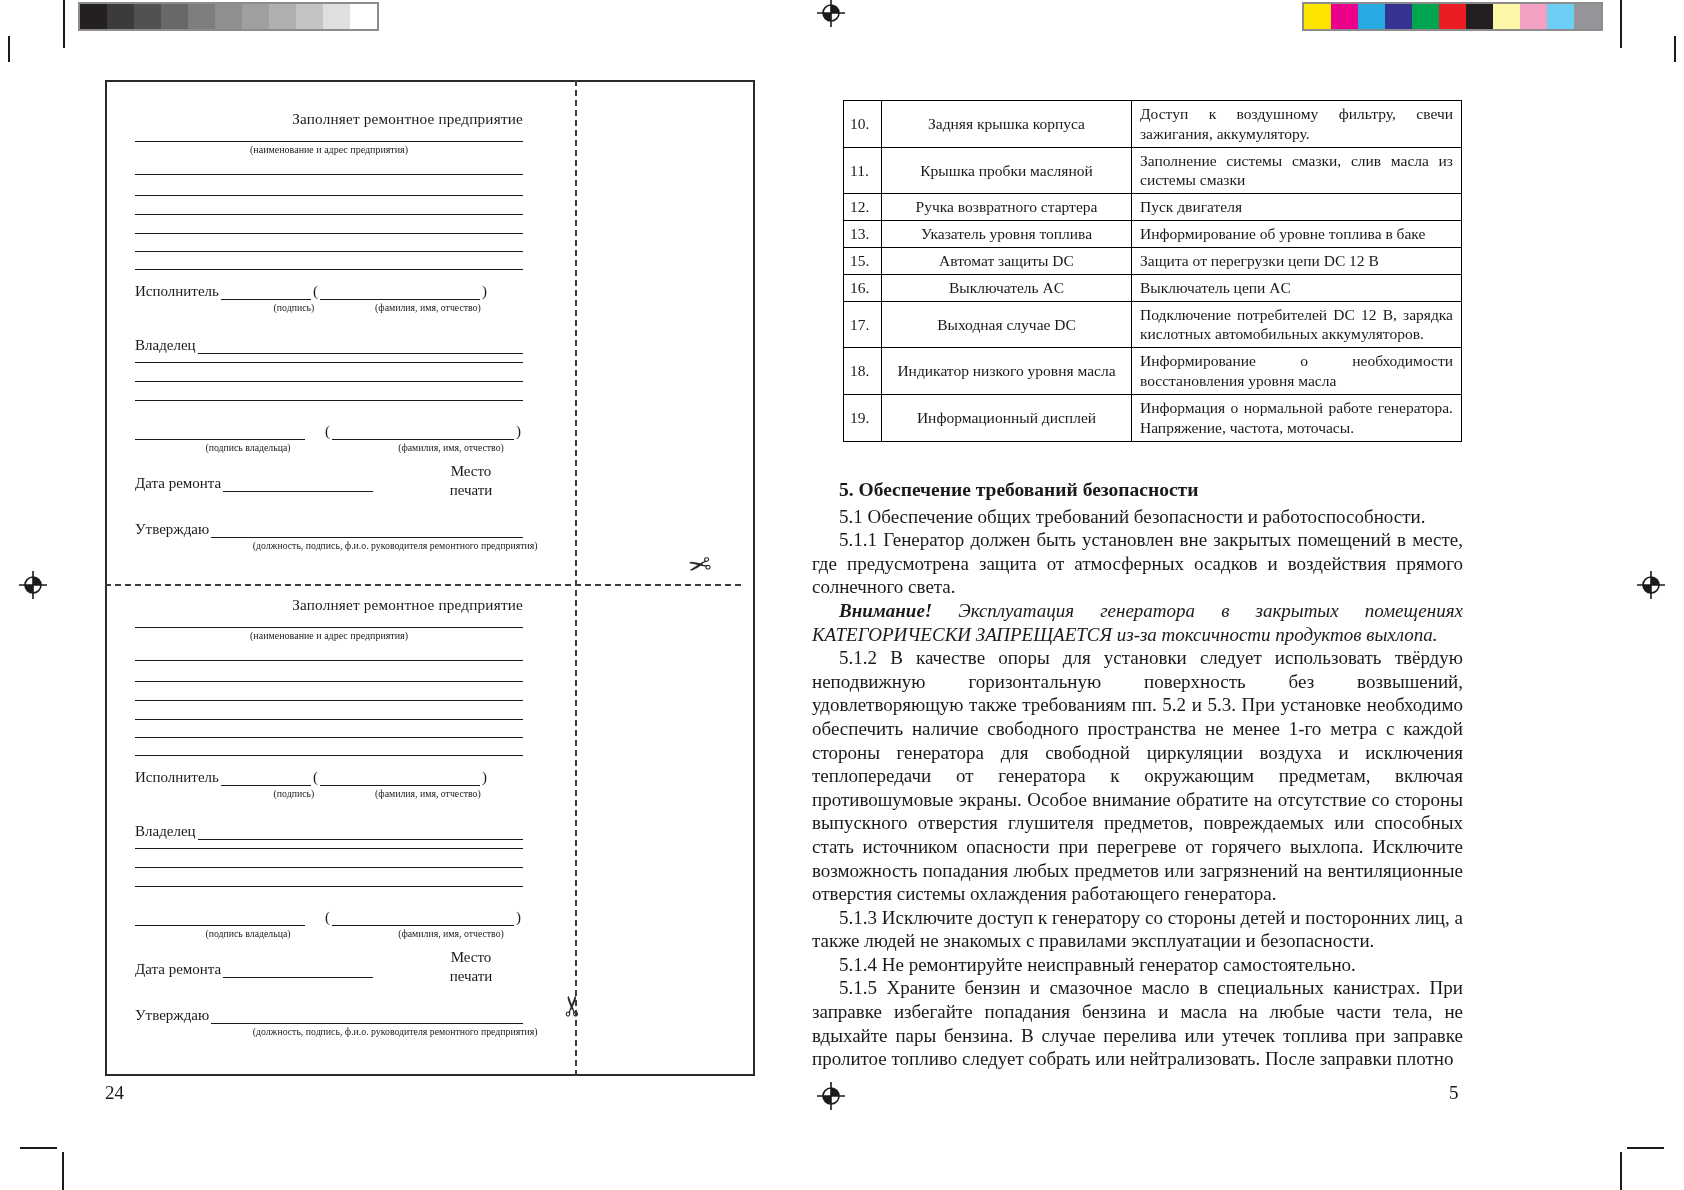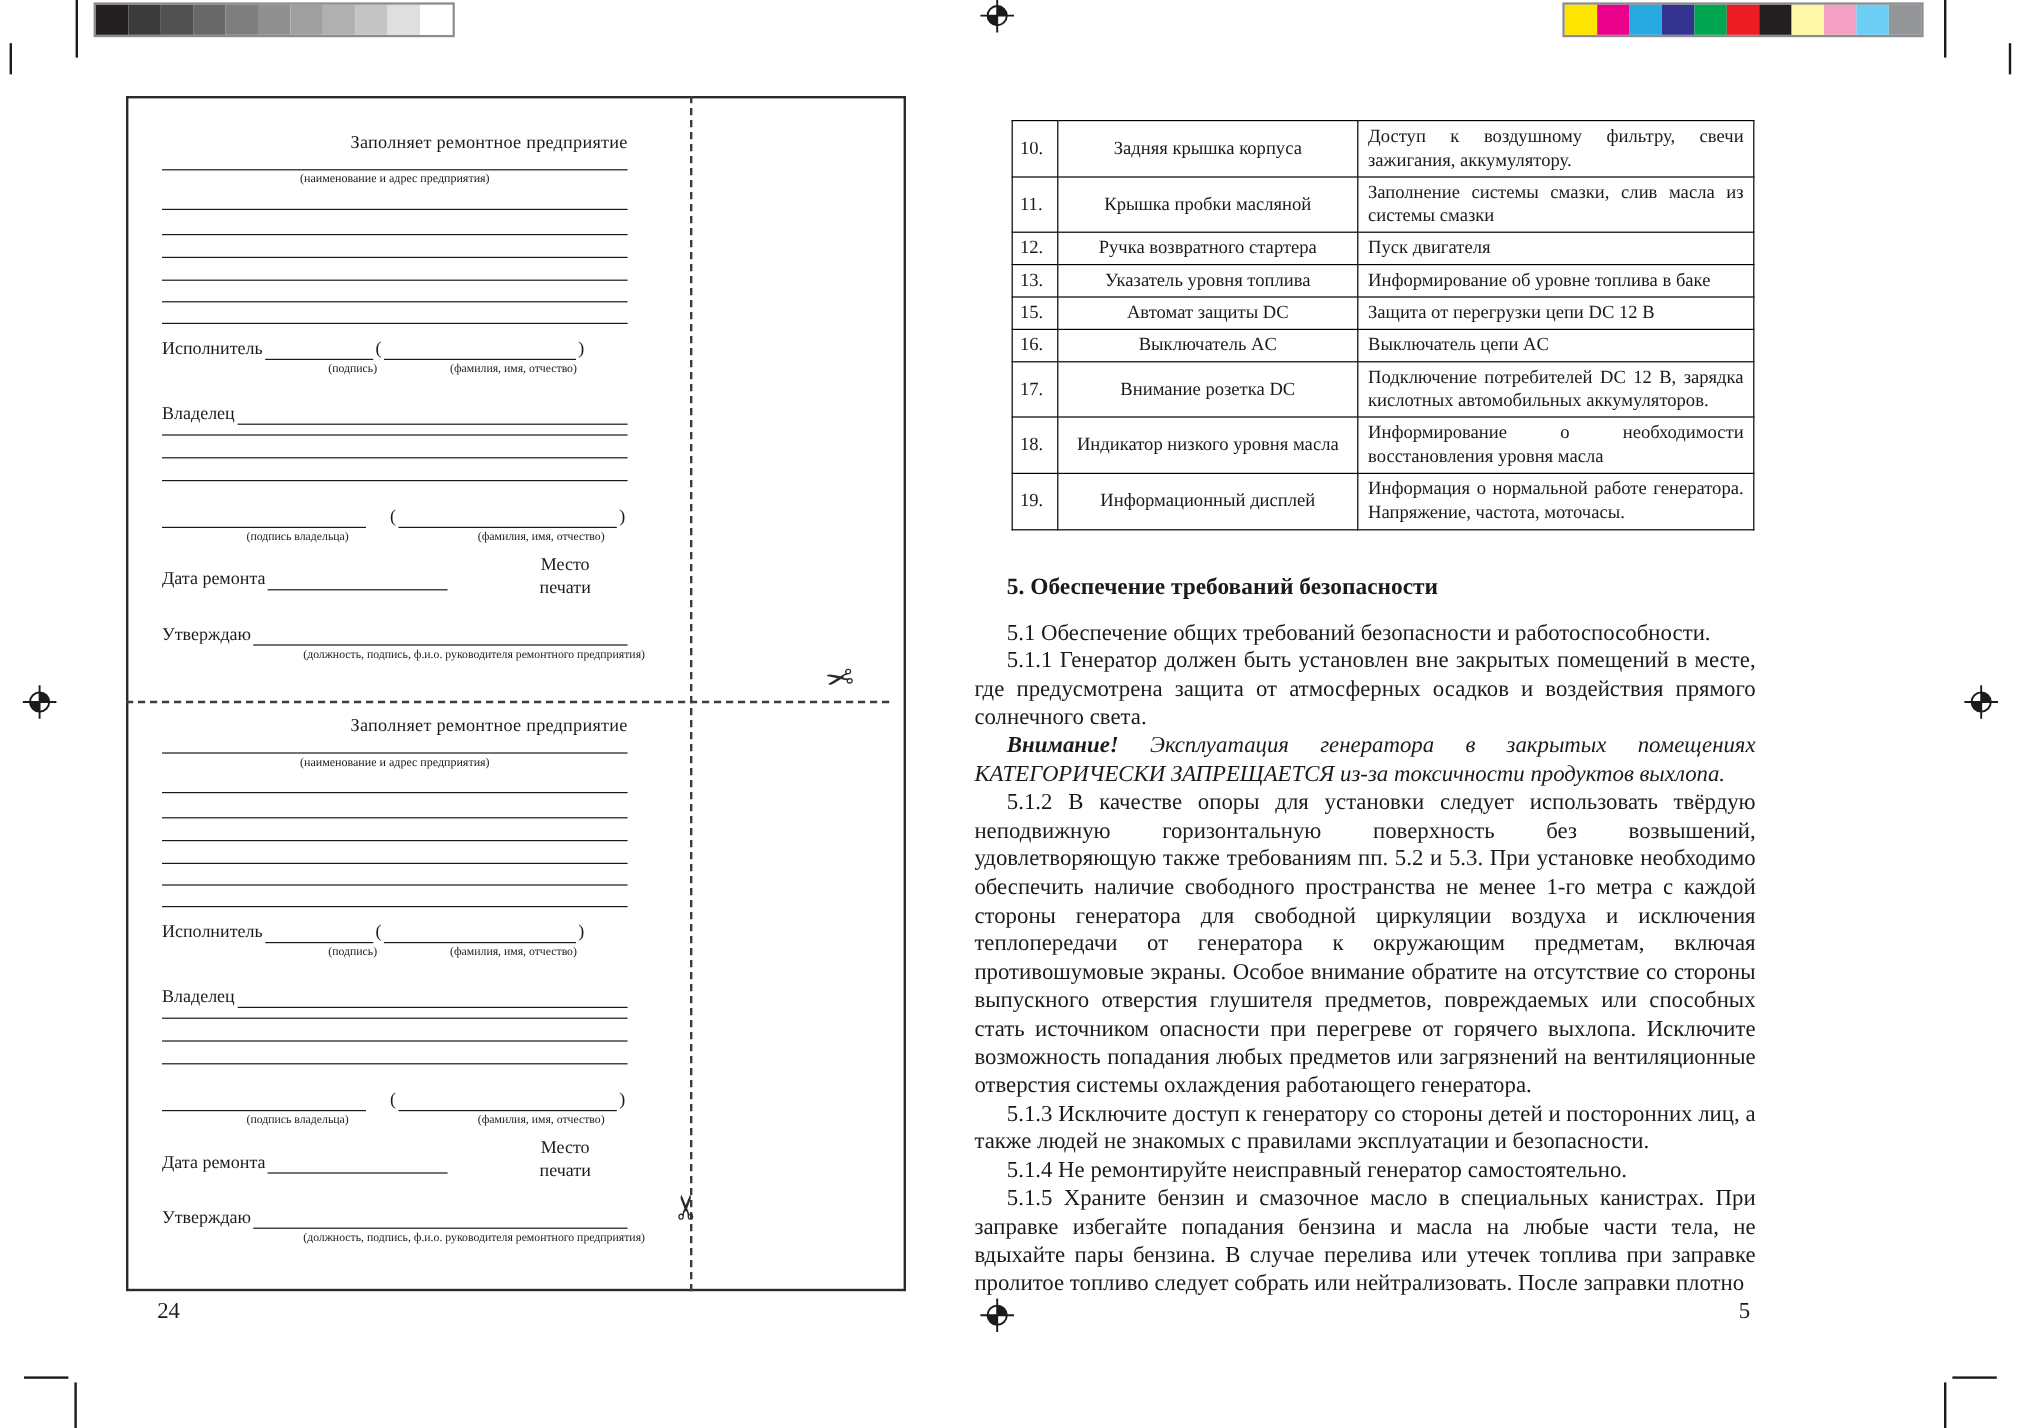--- a/index.html
+++ b/index.html
@@ -31,33 +31,33 @@
   .frow .lbl { white-space:nowrap; padding-right:2px; }
   .frow .paren { padding:0 2px; }
   .fld { display:inline-block; border-bottom:1.4px solid #1a1a1a; height:18px; position:relative; }
   .fld .cap { position:absolute; top:20px; left:50%; transform:translateX(-50%); font-size:9.8px; white-space:nowrap;margin-left:28px; }
   .fld.grow { flex:1; }
   .w90 { width:90px; } .w150 { width:150px; } .w160 { width:160px; } .w170 { width:170px; }
   .spacer18 { width:18px; }
   .stamp { position:absolute; left:300px; top:352px; width:72px; text-align:center; line-height:19px; font-size:15px; }
 
   .pagenum { position:absolute; font-size:19px; }
-  .pagenum.left { left:105px; top:1082px;margin-left:26px; }
+  .pagenum.left { left:105px; top:1082px; }
   .pagenum.right { left:1449px; top:1082px; }
 
   
   .parts-table { position:absolute; left:843px; top:100px; width:618px; border-collapse:collapse; font-size:15.5px; table-layout:fixed; }
   .parts-table td { border:1.6px solid #000; padding:3px 8px; line-height:1.28; vertical-align:middle;text-align:center; }
   .parts-table .c-num { width:38px; text-align:left; padding:3px 4px 3px 6px; }
   .parts-table .c-name { width:250px; }
   .parts-table .c-desc { width:330px; text-align:justify; }
 
   
   .sec { position:absolute; left:812px; top:478px; width:651px; font-size:19px; line-height:23.6px; text-align:justify; }
-  .sec .shead { font-weight:bold; font-size:19.5px; text-indent:27px; margin-bottom:14px; text-align:left; }
+  .sec .shead { font-weight:bold; font-size:19.5px; text-indent:27px; margin-bottom:3px; text-align:left; }
   .sec p { text-indent:27px;font-family:Liberation Serif, serif; }
   .sec .warn { font-style:italic; }
   .sec .warn b { font-style:italic; }
 </style>
 </head>
 <body>
 
 <div class="calbar" style="left:78px;">
     <div class="sw" style="background: rgb(36, 31, 33);"></div>
     <div class="sw" style="background: rgb(59, 59, 59);"></div>
@@ -272,21 +272,21 @@
       <td class="c-name">Автомат защиты DC</td>
       <td class="c-desc">Защита от перегрузки цепи DC 12 В</td>
     </tr>
       <tr class="">
       <td class="c-num">16.</td>
       <td class="c-name">Выключатель AC</td>
       <td class="c-desc">Выключатель цепи AC</td>
     </tr>
       <tr class="">
       <td class="c-num">17.</td>
-      <td class="c-name">Внимание розетка DC</td>
+      <td class="c-name">Выходная случае DC</td>
       <td class="c-desc">Подключение потребителей DC 12 В, зарядка кислотных автомобильных аккумуляторов.</td>
     </tr>
       <tr class="">
       <td class="c-num">18.</td>
       <td class="c-name">Индикатор низкого уровня масла</td>
       <td class="c-desc">Информирование о необходимости восстановления уровня масла</td>
     </tr>
       <tr class="">
       <td class="c-num">19.</td>
       <td class="c-name">Информационный дисплей</td>

